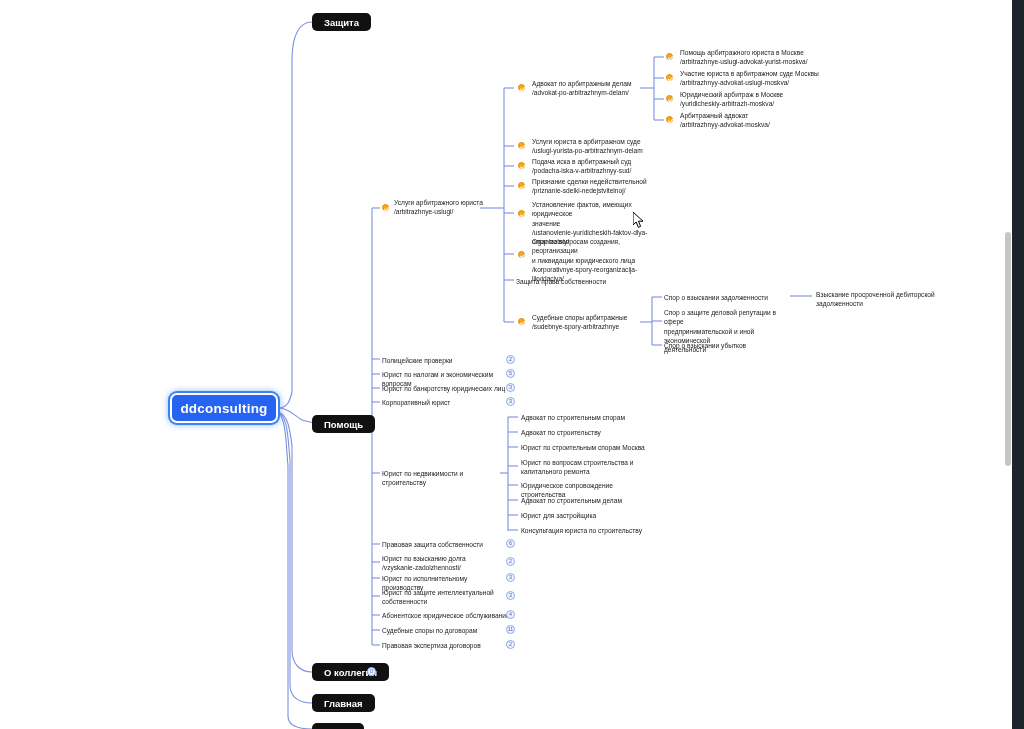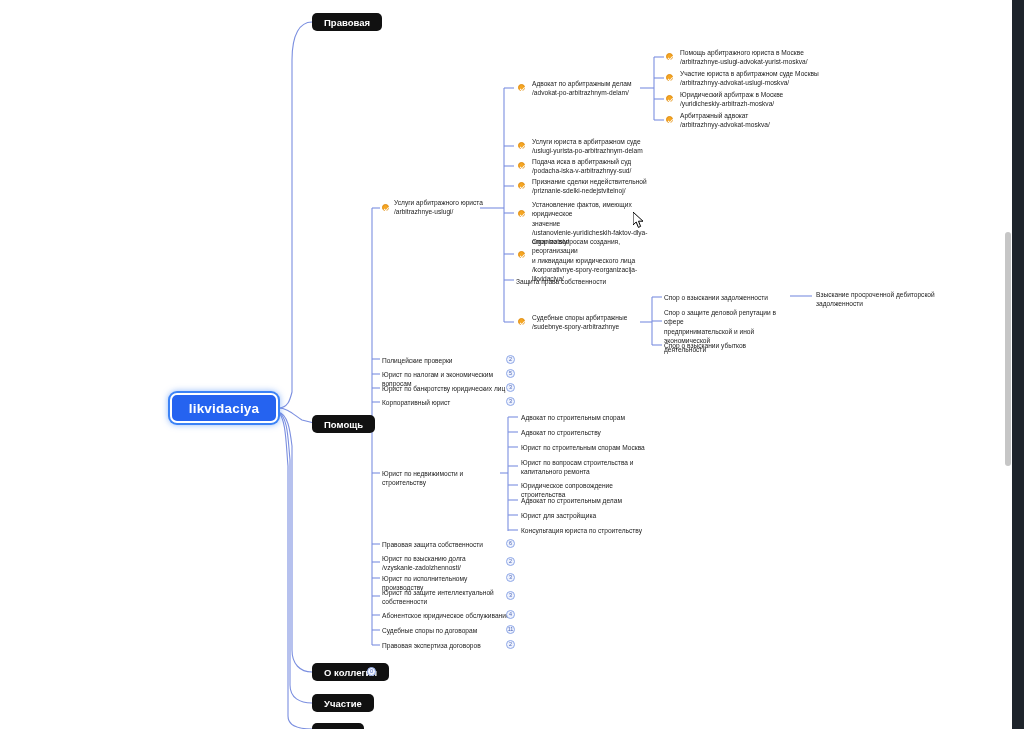--- a/index.html
+++ b/index.html
@@ -194,38 +194,38 @@
       <path d="M508,447 L518,447"></path>
       <path d="M508,466 L518,466"></path>
       <path d="M508,485 L518,485"></path>
       <path d="M508,500 L518,500"></path>
       <path d="M508,515 L518,515"></path>
       <path d="M508,530 L518,530"></path>
     </g>
   </svg>
 
   <div class="root-node">
-    <span>likvidaciya</span>
+    <span>ddconsulting</span>
   </div>
 
   <div class="l1-node" style="left:312px; top:13px;">
-    <span>Правовая</span>
+    <span>Защита</span>
   </div>
 
   <div class="l1-node" style="left:312px; top:415px;">
     <span>Помощь</span>
   </div>
 
   <div class="l1-node" style="left:312px; top:663px;">
     <span>О коллегии</span>
   </div>
   <div class="badge" style="left:367px; top:667px;">0</div>
 
   <div class="l1-node" style="left:312px; top:694px;">
-    <span>Участие</span>
+    <span>Главная</span>
   </div>
 
   <div class="l1-node" style="left:312px; top:723px; width:52px;">
     <span></span>
   </div>
 
   <div class="bullet" style="left:382px; top:204px;"></div>
   <div class="leaf" style="left:394px; top:198px; width:110px;">Услуги арбитражного юриста
 /arbitrazhnye-uslugi/</div>
 

